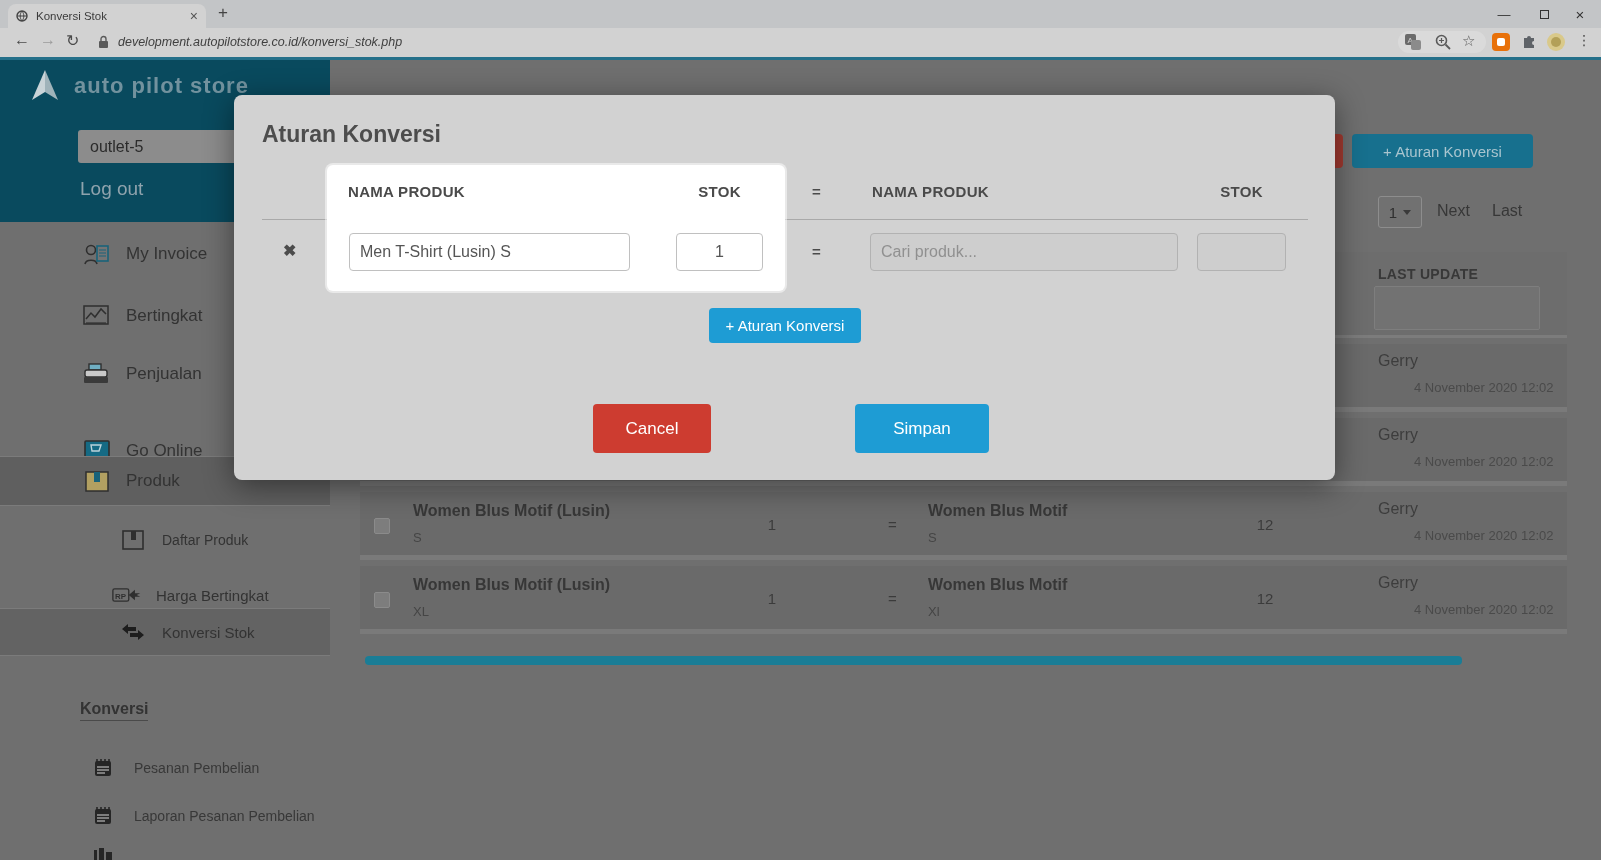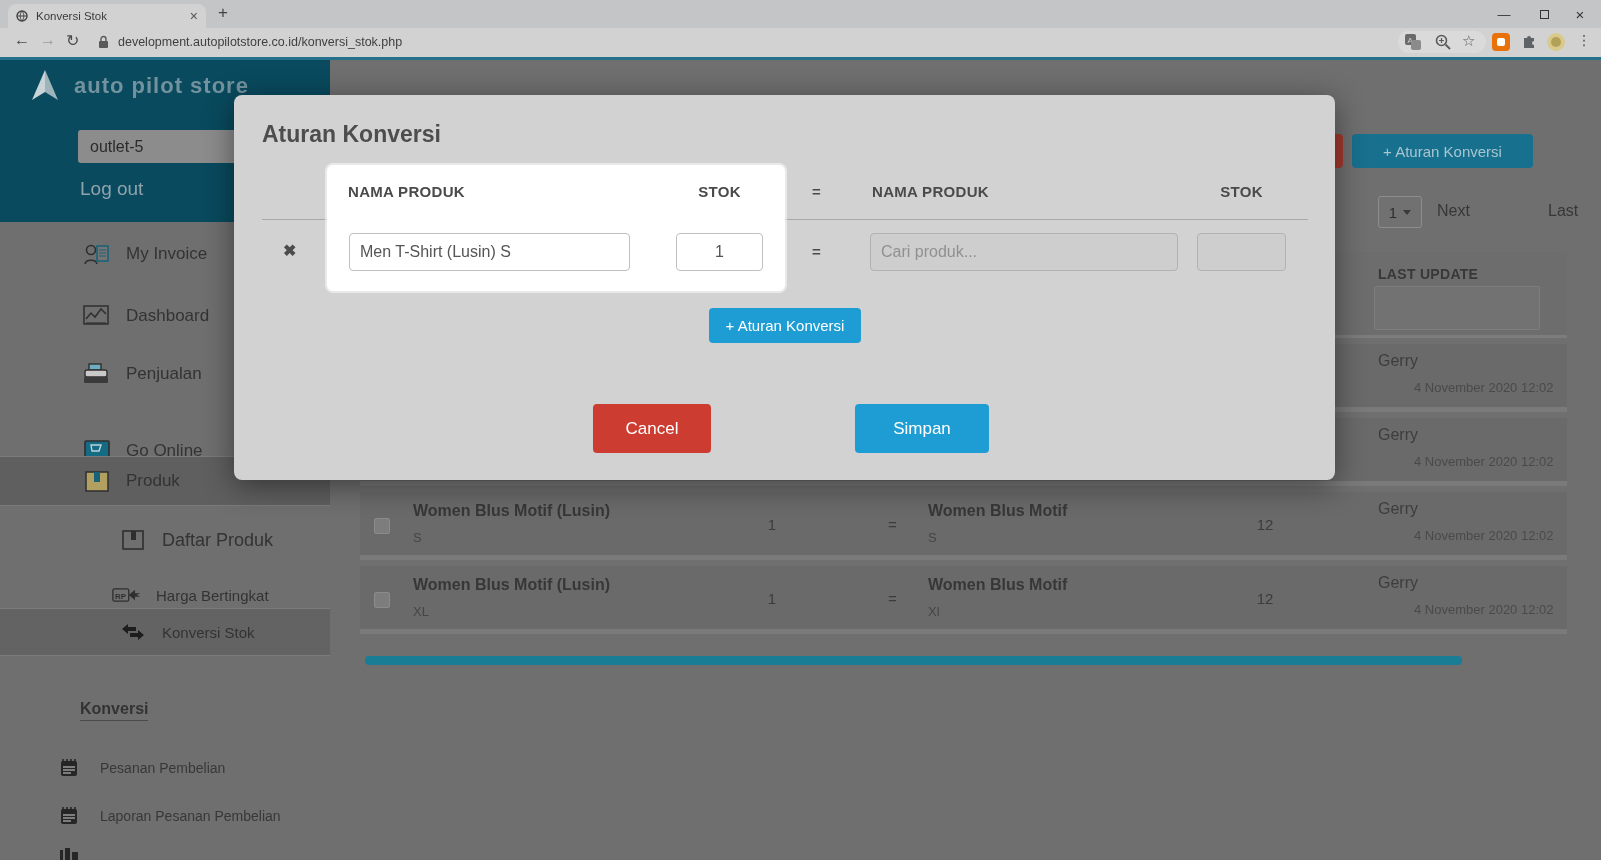--- a/index.html
+++ b/index.html
@@ -17,21 +17,21 @@
   .newtab { position:absolute; left:218px; top:3px; font-size:17px; color:#444; }
   .wctl { position:absolute; top:0; height:28px; width:40px; display:flex; align-items:center; justify-content:center; color:#333; font-size:13px; }
   .wctl.min { left:1484px; }
   .wctl.max { left:1524px; }
   .wctl.cls { left:1560px; font-size:15px; }
   .max-box { width:9px; height:9px; border:1.3px solid #333; }
 
   .toolbar { position:absolute; left:0; top:28px; width:1601px; height:29px; background:#d2d2d2; }
   .navic { position:absolute; top:3px; font-size:16px; color:#4a4a4a; }
   .lock-svg { position:absolute; left:98px; top:7px; }
-  .url { position:absolute; left:118px; top:7px; font-size:12.5px; color:#3f3f3f; }
+  .url { position:absolute; left:118px; top:7px; font-size:12.5px; color:#3f3f3f;font-style:italic; }
   .right-pill { position:absolute; left:1398px; top:3px; width:88px; height:22px; background:#dadada; border-radius:11px; }
   .tbic { position:absolute; top:5px; width:18px; height:18px; }
   .star { font-size:15px; color:#5a5a5a; top:4px; }
   .ext-orange { background:#e8710a; border-radius:4px; }
   .ext-orange:after { content:""; position:absolute; left:5px; top:5px; width:8px; height:8px; background:#fff; border-radius:2px; }
   .avatar { background:#d9c98a; border-radius:50%; }
   .avatar:after { content:""; position:absolute; left:4px; top:4px; width:10px; height:10px; background:#b3a058; border-radius:50%; }
   .kebab { font-size:14px; color:#4a4a4a; top:4px; }
 
   .tealline { position:absolute; left:0; top:57px; width:1601px; height:3px; background:#25708a; }
@@ -51,21 +51,21 @@
   .sb-item { position:absolute; left:0; width:330px; height:44px; display:flex; align-items:center; }
   .sb-item .ic { width:30px; display:flex; justify-content:center; }
   .sb-label { font-size:17px; color:#333; margin-left:14px; }
   .sb-active { background:#5f5f5f; border-top:1px solid #7b7b7b; border-bottom:1px solid #7b7b7b; }
   .pad-main { padding-left:82px; }
   .pad-sub  { padding-left:118px; }
   .pad-sub2 { padding-left:112px; }
   .sb-sec-head { position:absolute; left:80px; font-size:16px; color:#333; font-weight:bold;
                  border-bottom:1.5px solid #4a4a4a; padding-bottom:2px; }
   .sb-sub-label { font-size:14px; color:#383838; margin-left:16px; }
-  .pad-pur { padding-left:54px; }
+  .pad-pur { padding-left:88px; }
 
   
   .btn { border-radius:4px; display:flex; align-items:center; justify-content:center; font-size:15px; }
   .bg-del-btn { position:absolute; left:1290px; top:74px; width:53px; height:34px; background:#a33a30; }
   .bg-add-btn { position:absolute; left:1352px; top:74px; width:181px; height:34px; background:#17708e; color:#a9c5cf; }
   .pag-select { position:absolute; left:1378px; top:136px; width:44px; height:32px; border:1px solid #8d8d8d;
                 border-radius:3px; background:#717171; color:#2f2f2f; font-size:15px;
                 display:flex; align-items:center; justify-content:center; gap:6px; }
   .chev { width:0; height:0; border-left:4px solid transparent; border-right:4px solid transparent; border-top:5px solid #3a3a3a; }
   .pag-link { position:absolute; top:142px; font-size:16px; color:#373737; }
@@ -188,21 +188,21 @@
       </div>
 
       <div class="sb-item pad-main" style="top:234px;">
         <span class="ic">
           <svg width="28" height="24" viewBox="0 0 28 24">
               <rect x="1" y="2" width="24" height="18" fill="none" stroke="#2f2f2f" stroke-width="1.5"></rect>
               <path d="M3 15l5-6 4 4 6-8 5 5" fill="none" stroke="#2f2f2f" stroke-width="1.5"></path>
               <path d="M3 19h20" stroke="#2f2f2f" stroke-width="1.2"></path>
             </svg>
         </span>
-        <span class="sb-label">Dashboard</span>
+        <span class="sb-label">Bertingkat</span>
       </div>
 
       <div class="sb-item pad-main" style="top:292px;align-items:center;">
         <span class="ic">
           <svg width="28" height="24" viewBox="0 0 28 24">
               <rect x="6" y="2" width="12" height="6" fill="#6faec2" stroke="#2f2f2f" stroke-width="1.4"></rect>
               <rect x="2" y="8" width="22" height="7" rx="2" fill="#c9c9c9" stroke="#2f2f2f" stroke-width="1.4"></rect>
               <rect x="1" y="15" width="24" height="6" rx="1" fill="#3a3a3a"></rect>
             </svg>
         </span>
@@ -230,21 +230,21 @@
         <span class="sb-label">Produk</span>
       </div>
 
       <div class="sb-item pad-sub" style="top:458px;">
         <span class="ic">
           <svg width="24" height="22" viewBox="0 0 24 22">
               <rect x="2" y="2" width="20" height="18" fill="none" stroke="#2f2f2f" stroke-width="1.6"></rect>
               <rect x="10" y="2" width="5" height="9" fill="#2f2f2f"></rect>
             </svg>
         </span>
-        <span class="sb-label" style="font-size:18px;">Daftar Produk</span>
+        <span class="sb-label" style="font-size:14px;">Daftar Produk</span>
       </div>
 
       <div class="sb-item pad-sub2" style="top:513px;">
         <span class="ic">
           <svg width="34" height="20" viewBox="0 0 34 20">
               <rect x="1" y="3" width="18" height="14" rx="2" fill="none" stroke="#2f2f2f" stroke-width="1.5"></rect>
               <text x="3.5" y="14" font-size="9" font-weight="bold" fill="#2f2f2f">RP</text>
               <path d="M19 10l7-6v4h6l-4 2 4 2h-6v4z" fill="#2f2f2f"></path>
             </svg>
         </span>
@@ -297,21 +297,21 @@
     </aside>
 
     <div class="btn bg-del-btn"></div>
     <div class="btn bg-add-btn">+ Aturan Konversi</div>
 
     <div class="pag-select">
       <span>1</span>
       <span class="chev"></span>
     </div>
     <span class="pag-link" style="left:1437px;">Next</span>
-    <span class="pag-link" style="left:1548px;">Last</span>
+    <span class="pag-link" style="left:1492px;">Last</span>
 
     <div class="tbl-header">
       <span class="th" style="left:53px;">NAMA PRODUK</span>
       <span class="th" style="left:382px; width:60px; text-align:center;">STOK</span>
       <span class="th" style="left:528px;">=</span>
       <span class="th" style="left:568px;">NAMA PRODUK</span>
       <span class="th" style="left:875px; width:60px; text-align:center;">STOK</span>
       <span class="th" style="left:1018px;">LAST UPDATE</span>
       <div class="filter-input"></div>
     </div>

